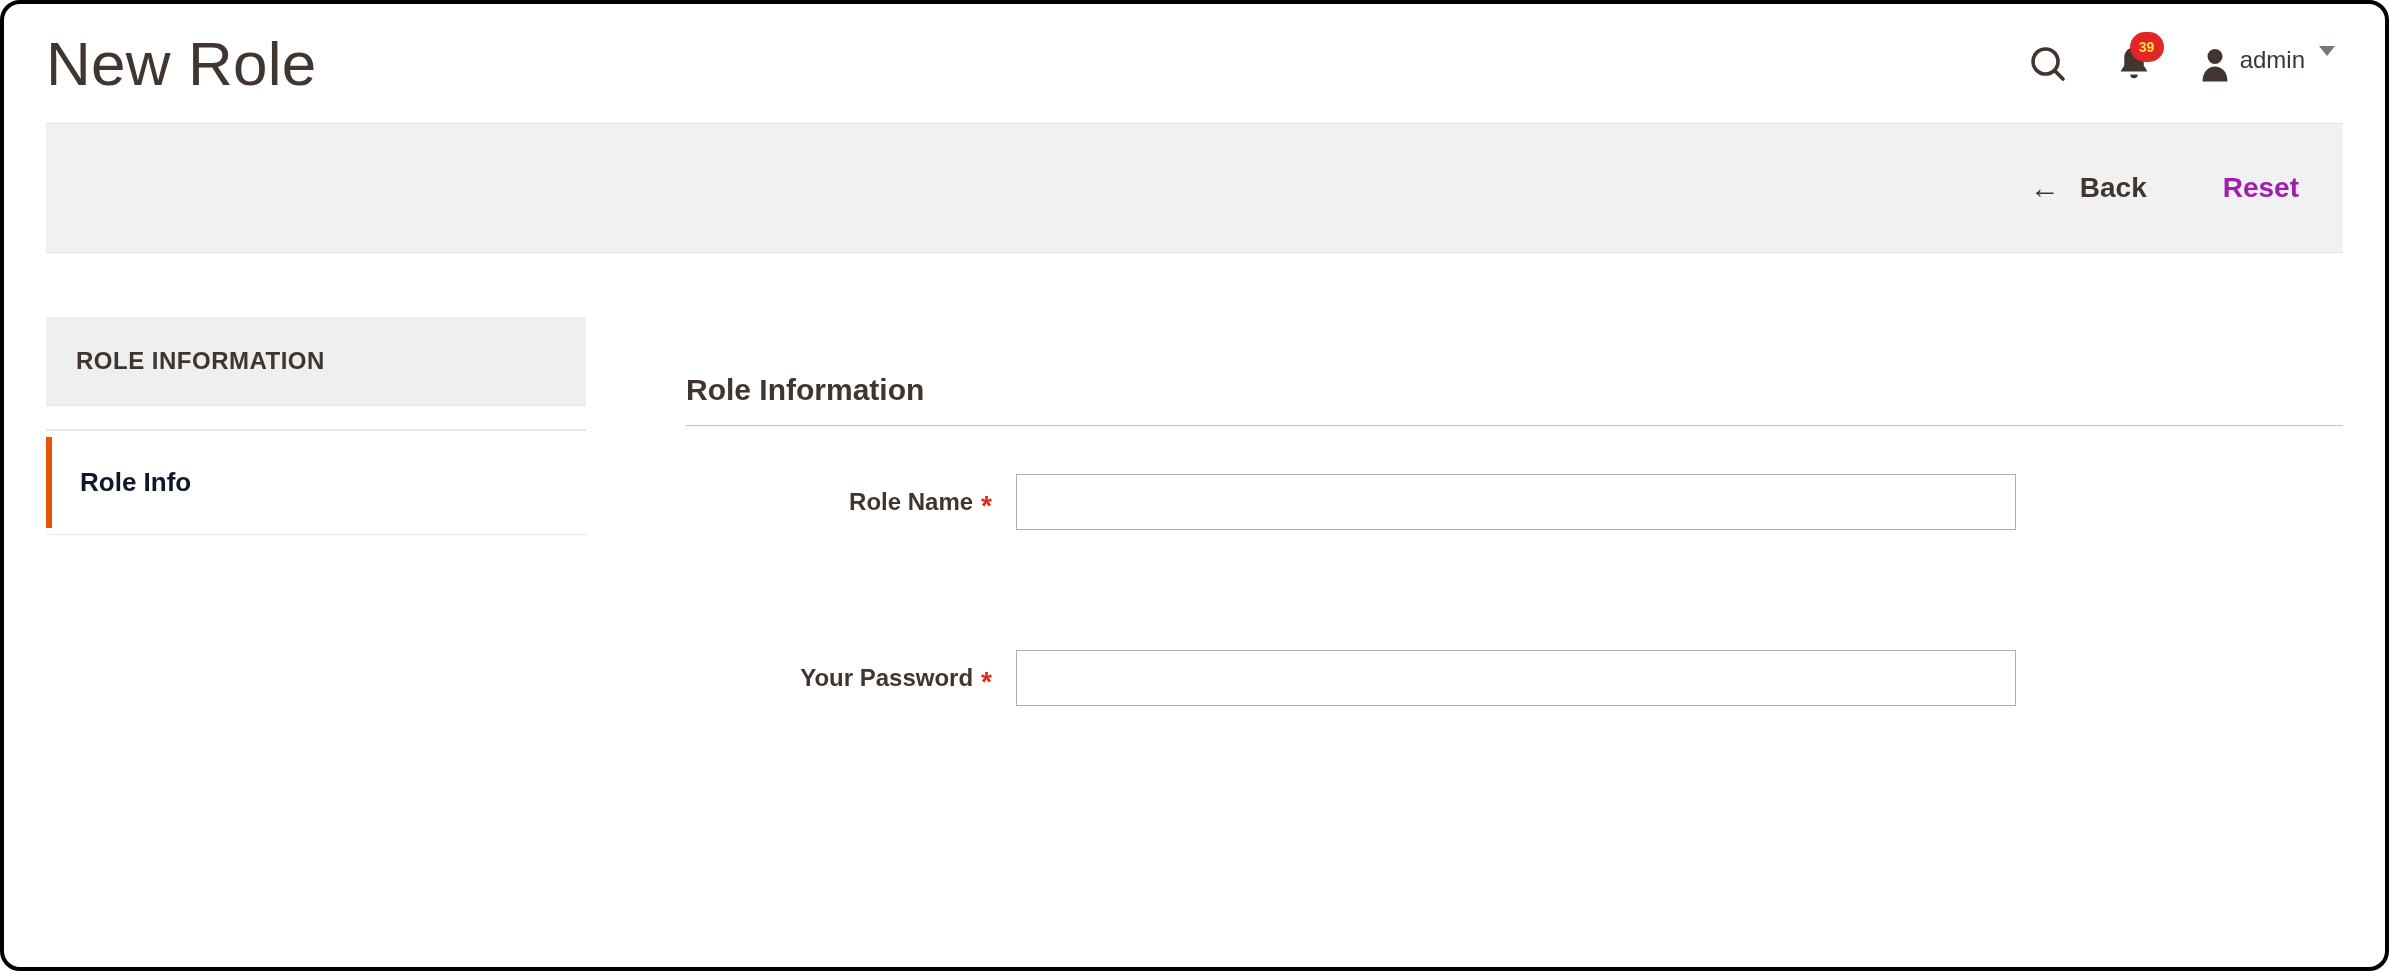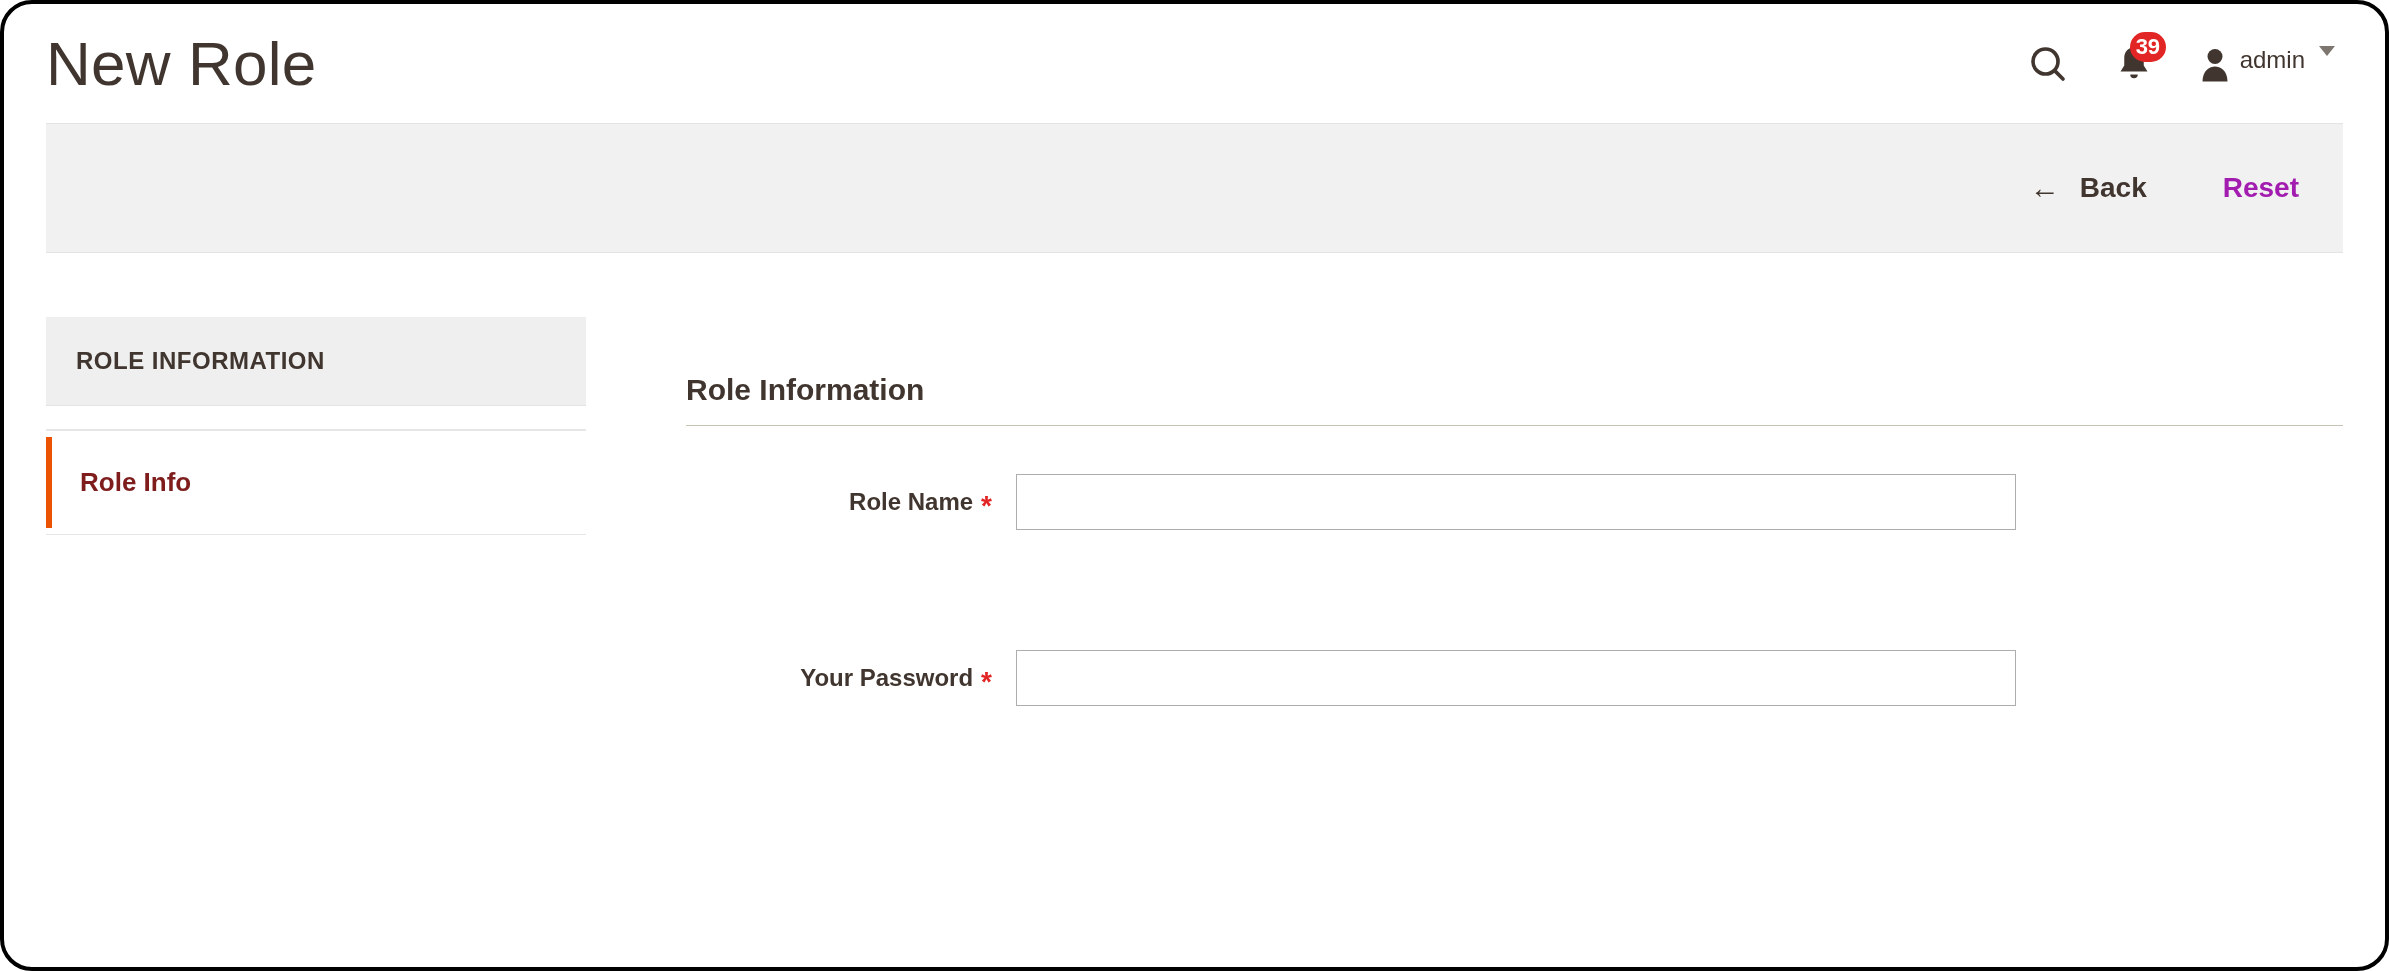--- a/index.html
+++ b/index.html
@@ -6,21 +6,21 @@
   html, body { margin:0; padding:0; }
   body {
     font-family: 'Helvetica Neue', Helvetica, Arial, sans-serif;
     background: #fff;
     color: #41362f;
   }
   .frame {
     width: 2389px;
     height: 971px;
     border: 4px solid #000;
-    border-radius: 32px;
+    border-radius: 20px;
     padding: 24px 42px 0 42px;
     overflow: hidden;
     position: relative;
   }
 
   
   .page-header {
     display: flex;
     align-items: center;
     justify-content: space-between;
@@ -49,22 +49,22 @@
   }
   .search-svg, .bell-svg, .user-svg { display:block; }
   .badge {
     position: absolute;
     top: -12px;
     left: 14px;
     min-width: 34px;
     height: 30px;
     border-radius: 15px;
     background: #e22626;
-    color: #ffffff;
-    font-size: 22px;
+    color: #fde047;
+    font-size: 14px;
     font-weight: 700;
     display: flex;
     align-items: center;
     justify-content: center;
     padding: 0 6px;
   }
   .user-area {
     display: inline-flex;
     gap: 10px;
     cursor: pointer;
@@ -153,21 +153,21 @@
   }
   .tab-item {
     display: block;
     width: 100%;
     text-align: left;
     background: #efefef;
     border: none;
     border-bottom: 1px solid #e6e6e6;
     padding: 36px 30px 36px 34px;
     font-size: 26px;
-    color: #7f1d1d;
+    color: #0f172a;
     cursor: pointer;
     position: relative;
     font-family: inherit;
   }
   .tab-item.active {
     background: #fff;
     font-weight: 600;
     border-top: 1px solid #e6e6e6;
     border-bottom: 1px solid #e6e6e6;
   }

